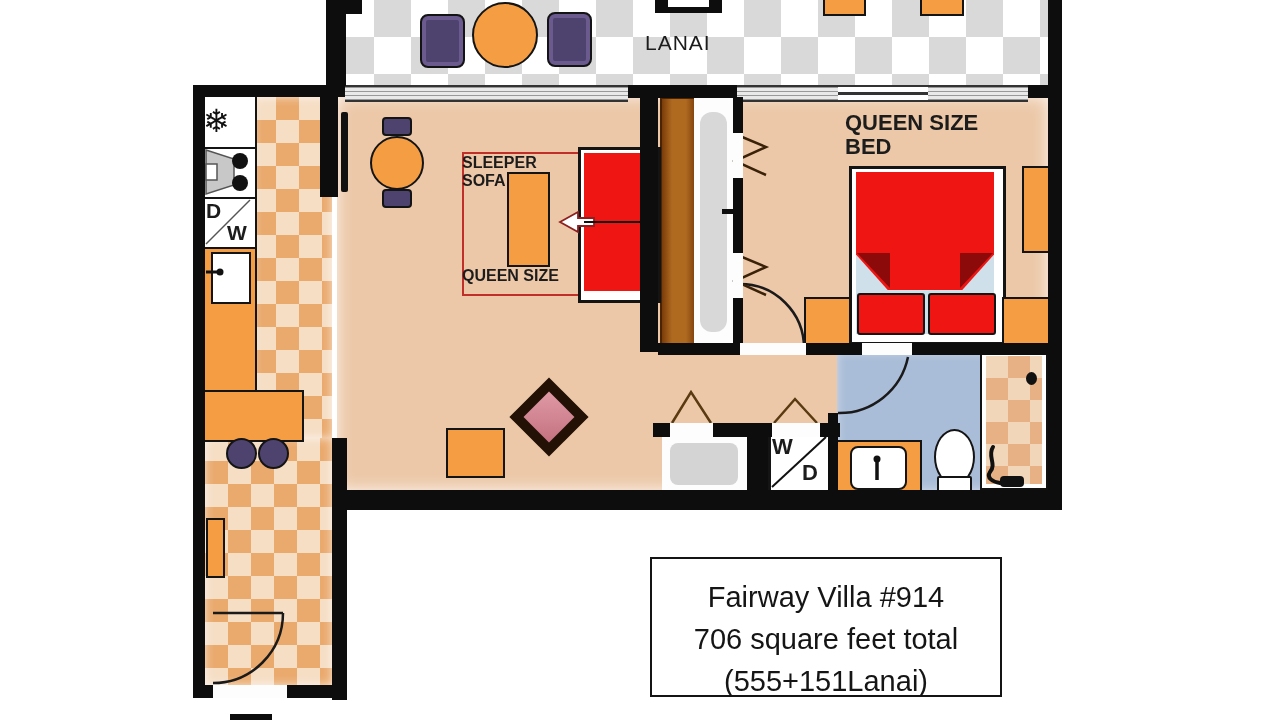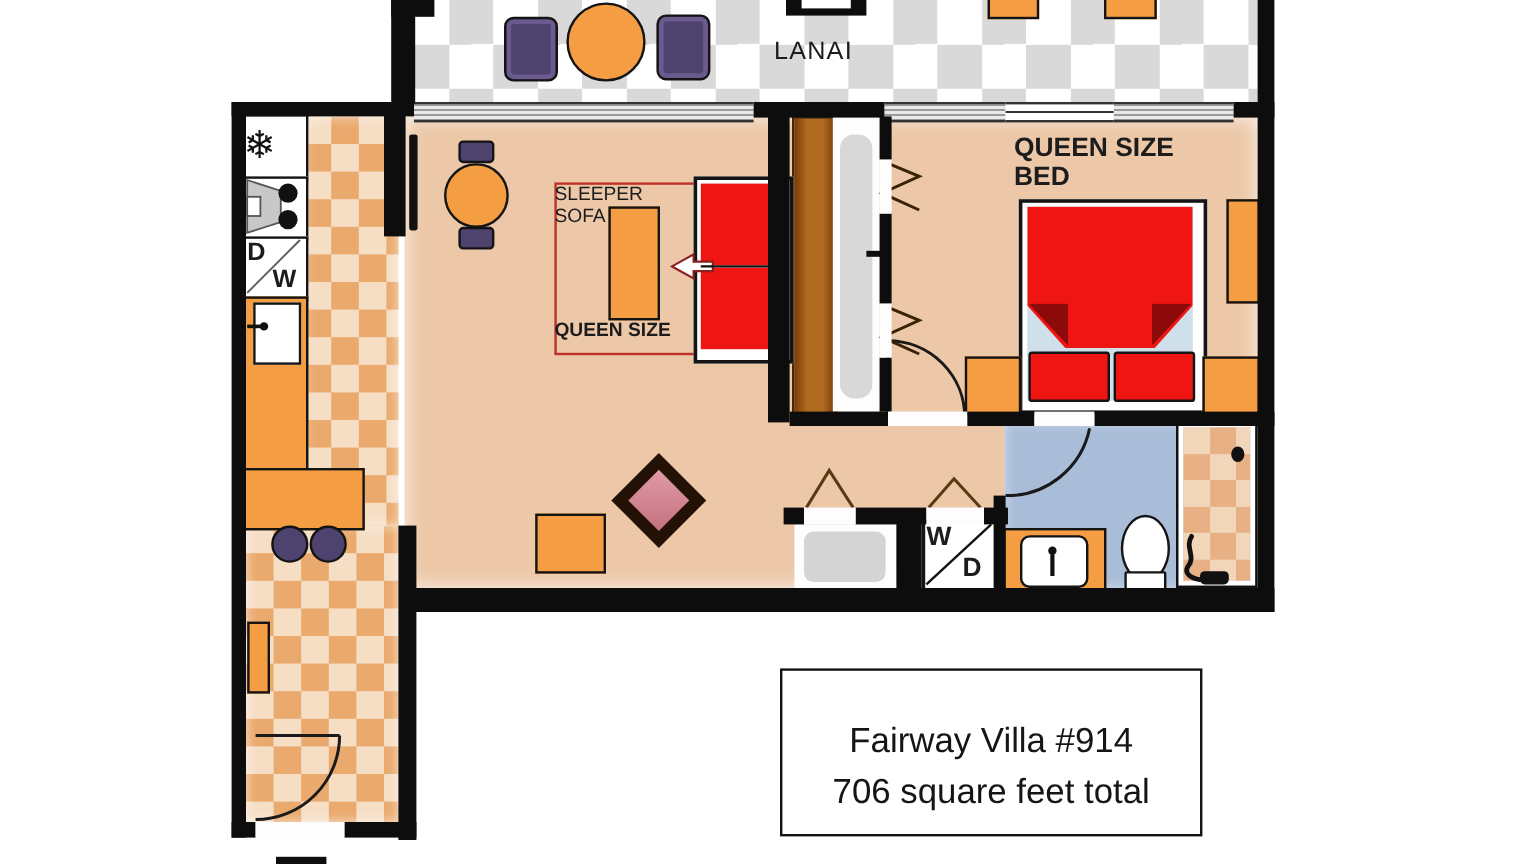--- a/index.html
+++ b/index.html
@@ -96,21 +96,21 @@
   <div class="purple" style="left:226px;top:438px;width:27px;height:27px;border-radius:50%;z-index:21;"></div>
   <div class="purple" style="left:258px;top:438px;width:27px;height:27px;border-radius:50%;z-index:21;"></div>
   <div class="orange" style="left:206px;top:518px;width:15px;height:56px;"></div>
 
   <div class="abs" style="left:341px;top:112px;width:7px;height:80px;background:#111;z-index:20;border-radius:2px;"></div>
   <div class="orange" style="left:370px;top:136px;width:50px;height:50px;border-radius:50%;border-width:2.5px;"></div>
   <div class="purple" style="left:382px;top:117px;width:26px;height:15px;border-radius:4px;"></div>
   <div class="purple" style="left:382px;top:189px;width:26px;height:15px;border-radius:4px;"></div>
 
   <div class="abs" style="left:462px;top:152px;width:118px;height:140px;border:2px solid #c03028;z-index:19;"></div>
-  <div class="label" style="left:462px;top:154px;width:118px;font-size:16px;font-weight:400;">SLEEPER SOFA</div>
+  <div class="label" style="left:462px;top:154px;width:118px;font-size:16px;font-weight:700;">SLEEPER SOFA</div>
   <div class="label" style="left:462px;top:267px;width:118px;font-size:16px;font-weight:700;">QUEEN SIZE</div>
   <div class="orange" style="left:507px;top:172px;width:39px;height:91px;"></div>
 
   <div class="white-box" style="left:578px;top:147px;width:77px;height:150px;border-width:3px;"></div>
   <div class="cushion" style="left:584px;top:153px;width:57px;height:68px;z-index:22;"></div>
   <div class="cushion" style="left:584px;top:223px;width:57px;height:68px;z-index:22;"></div>
 
   <div class="abs" style="left:521px;top:389px;width:56px;height:56px;background:#241105;transform:rotate(45deg);z-index:20;"></div>
   <div class="abs" style="left:531px;top:399px;width:36px;height:36px;background:linear-gradient(135deg,#e09aa6,#c4717f);transform:rotate(45deg);z-index:21;"></div>
   <div class="orange" style="left:446px;top:428px;width:55px;height:46px;"></div>
@@ -147,20 +147,21 @@
   <div class="abs" style="left:934px;top:429px;width:37px;height:52px;background:#fff;border:2.5px solid #141414;border-radius:50%;z-index:20;"></div>
   <div class="abs" style="left:937px;top:476px;width:31px;height:15px;background:#fff;border:2px solid #141414;border-radius:2px;z-index:21;"></div>
   <div class="abs" style="left:1026px;top:372px;width:11px;height:13px;background:#111;border-radius:50%;z-index:22;"></div>
   <div class="abs" style="left:1000px;top:476px;width:24px;height:11px;background:#111;border-radius:4px;z-index:22;"></div>
 
   <div class="label" style="left:645px;top:31px;width:90px;font-size:21px;font-weight:500;letter-spacing:1px;z-index:6;">LANAI</div>
 
   <div class="abs" style="left:650px;top:557px;width:348px;height:136px;border:2.5px solid #141414;background:#fff;z-index:50;display:flex;flex-direction:column;justify-content:center;text-align:center;">
     <div style="font-size:29px;line-height:42px;color:#151515;margin-top:24px;">Fairway Villa #914</div>
     <div style="font-size:29px;line-height:42px;color:#151515;">706 square feet total</div>
+    <div style="font-size:29px;line-height:42px;color:#151515;">(555+151Lanai)</div>
   </div>
 
   <svg class="overlay" width="1280" height="720" viewBox="0 0 1280 720">
 
     <path d="M 213 613 H 283" stroke="#1a1a1a" stroke-width="2.5" fill="none"></path>
     <path d="M 283 613 A 70 70 0 0 1 213 683" stroke="#1a1a1a" stroke-width="2.5" fill="none"></path>
 
     <path d="M 740 284 A 64 64 0 0 1 804 348" stroke="#1a1a1a" stroke-width="2.5" fill="none"></path>
     <path d="M 740 284 L 740 348" stroke="#1a1a1a" stroke-width="2" fill="none"></path>
 

